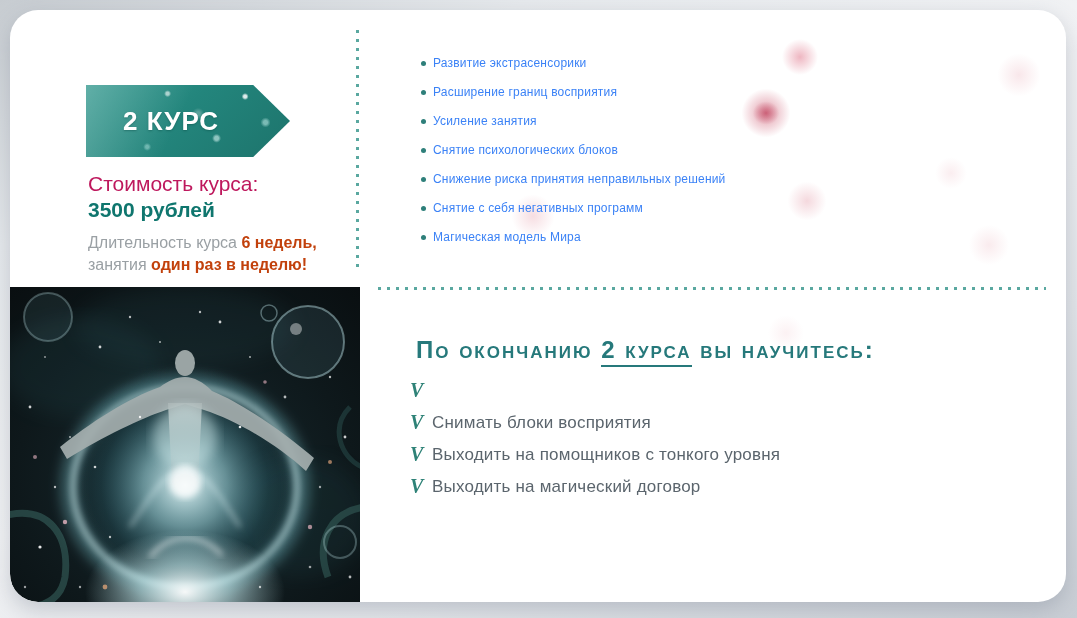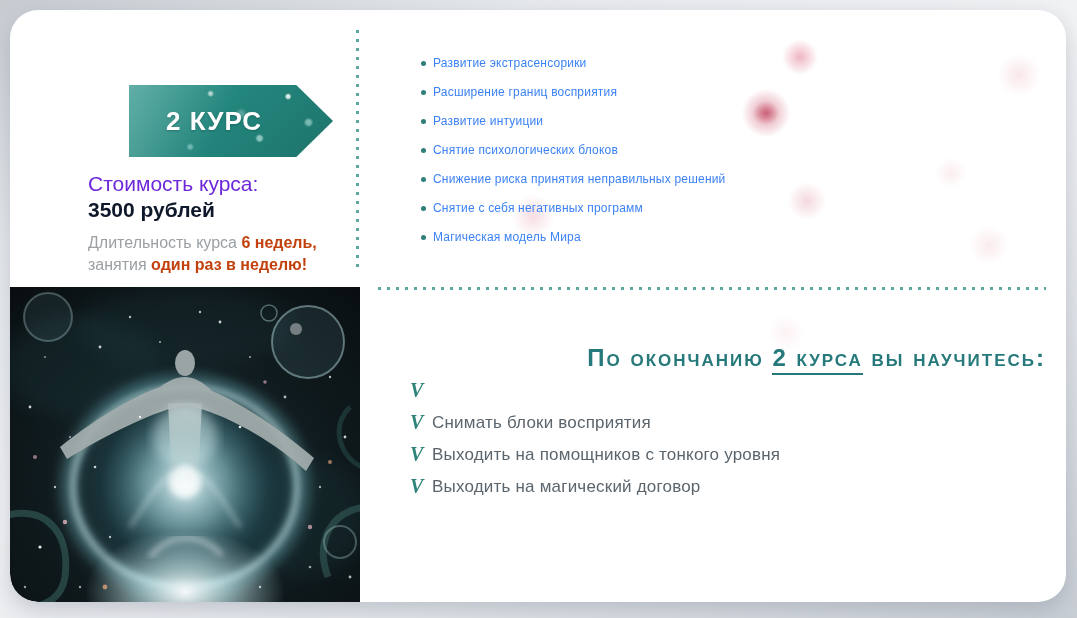--- a/index.html
+++ b/index.html
@@ -22,46 +22,46 @@
     background-image:
       radial-gradient(circle at 78% 16%, rgba(255,255,255,.85) 0 1.5px, rgba(255,255,255,0) 3.5px),
       radial-gradient(circle at 64% 74%, rgba(230,255,252,.55) 0 2px, rgba(255,255,255,0) 4.5px),
       radial-gradient(circle at 40% 12%, rgba(255,255,255,.6) 0 1.5px, rgba(255,255,255,0) 3.5px),
       radial-gradient(circle at 88% 52%, rgba(210,250,246,.5) 0 2px, rgba(255,255,255,0) 5px),
       radial-gradient(circle at 30% 86%, rgba(210,250,246,.4) 0 1.5px, rgba(255,255,255,0) 4px),
       radial-gradient(circle at 55% 40%, rgba(255,255,255,.25) 0 2px, rgba(255,255,255,0) 6px),
       linear-gradient(115deg, rgba(255,255,255,.24) 0%, rgba(255,255,255,0) 46%),
       linear-gradient(135deg,#2f968c 0%,#23857c 45%,#1d746c 100%);
     display:flex;align-items:center;justify-content:center;
-    padding-right:34px;box-sizing:border-box;margin-left:43px;
+    padding-right:34px;box-sizing:border-box;
   }
   .badge-label{color:#ffffff;font-size:26px;font-weight:bold;letter-spacing:1px;text-shadow:0 1px 2px rgba(0,60,55,.35);}
   
-  .cost-label{position:absolute;left:78px;top:162px;font-size:21px;color:#6d28d9;z-index:2;}
-  .cost-value{position:absolute;left:78px;top:188px;font-size:21px;font-weight:bold;color:#0f172a;z-index:2;}
+  .cost-label{position:absolute;left:78px;top:162px;font-size:21px;color:#be185d;z-index:2;}
+  .cost-value{position:absolute;left:78px;top:188px;font-size:21px;font-weight:bold;color:#0f766e;z-index:2;}
   .duration{position:absolute;left:78px;top:222px;font-size:16px;line-height:22px;color:#9aa0a4;z-index:2;width:280px;}
   .duration b{color:#c2410c;font-weight:bold;}
   
   .vdivider{
     position:absolute;left:346px;top:20px;width:3px;height:238px;z-index:2;
     background:repeating-linear-gradient(180deg,#5aa8a0 0 3px,rgba(255,255,255,0) 3px 9px);
   }
   .hdivider{
     position:absolute;left:368px;top:277px;width:668px;height:3px;z-index:2;
     background:repeating-linear-gradient(90deg,#5aa8a0 0 3px,rgba(255,255,255,0) 3px 9px);
   }
   
   .features{position:absolute;left:411px;top:44px;z-index:2;}
   .feature-item{display:flex;align-items:flex-start;margin-bottom:11px;}
   .bullet-dot{flex:0 0 auto;width:5px;height:5px;border-radius:50%;background:#2e7f7a;margin:7px 7px 0 0;}
   .feature-text{font-size:12px;line-height:18px;color:#3b82f6;letter-spacing:.2px;}
   
   .outcomes-heading{
-    position:absolute;left:368px;top:334px;width:668px;z-index:2;
-    text-align:right;padding-left:38px;box-sizing:border-box;
+    position:absolute;left:368px;top:326px;width:668px;z-index:2;
+    text-align:left;padding-left:38px;box-sizing:border-box;
     font-size:24px;font-weight:600;letter-spacing:2px;color:#26797b;
     font-variant:small-caps;
   }
   .outcomes-heading .underlined{border-bottom:2px solid #26797b;padding-bottom:2px;}
   .outcomes{position:absolute;left:400px;top:371px;z-index:2;}
   .outcome-item{display:flex;align-items:flex-start;margin-bottom:13px;}
   .check-glyph{
     flex:0 0 auto;width:22px;
     font-family:"Liberation Serif","DejaVu Serif",serif;
     font-style:italic;font-weight:bold;font-size:20px;line-height:19px;color:#2e8277;
@@ -105,21 +105,21 @@
       <div class="feature-item">
       <span class="bullet-dot"></span>
       <span class="feature-text">Развитие экстрасенсорики</span>
     </div>
       <div class="feature-item">
       <span class="bullet-dot"></span>
       <span class="feature-text">Расширение границ восприятия</span>
     </div>
       <div class="feature-item">
       <span class="bullet-dot"></span>
-      <span class="feature-text">Развитие интуиции</span>
+      <span class="feature-text">Усиление занятия</span>
     </div>
       <div class="feature-item">
       <span class="bullet-dot"></span>
       <span class="feature-text">Снятие психологических блоков</span>
     </div>
       <div class="feature-item">
       <span class="bullet-dot"></span>
       <span class="feature-text">Снижение риска принятия неправильных решений</span>
     </div>
       <div class="feature-item">

